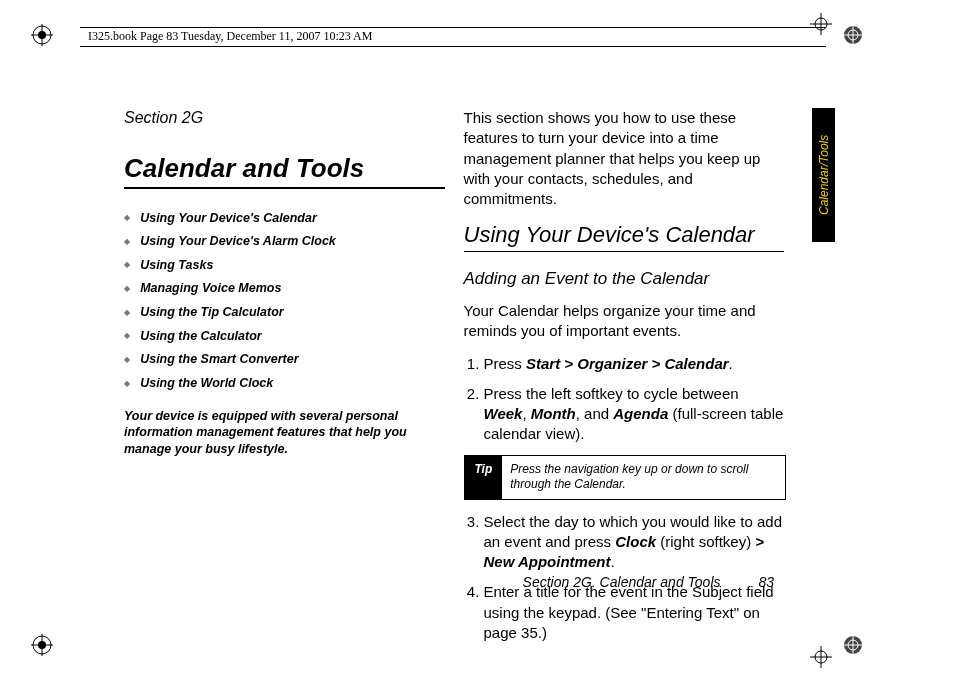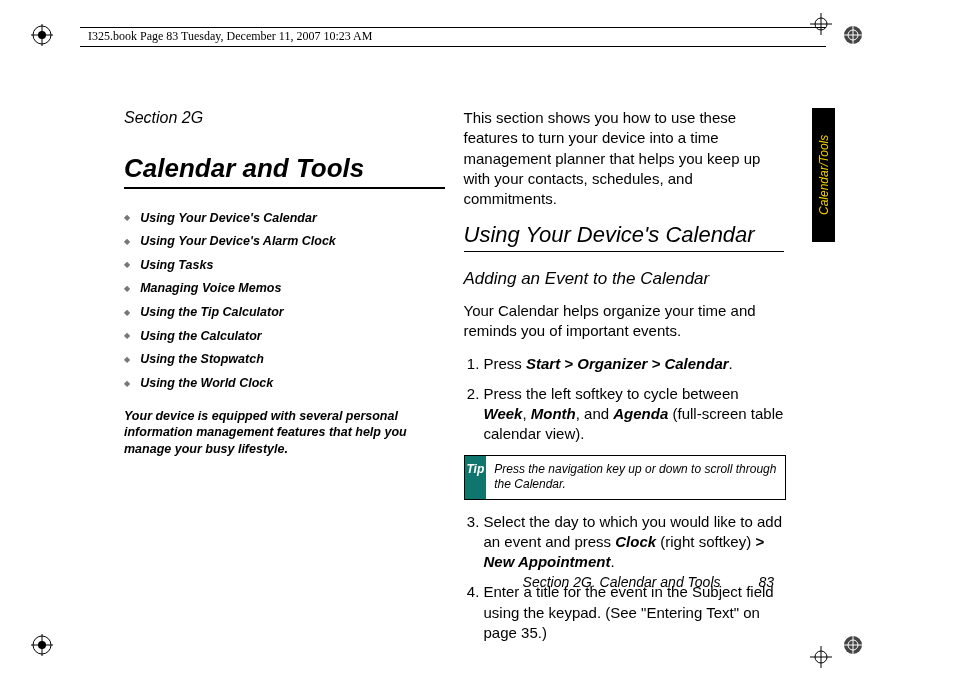--- a/index.html
+++ b/index.html
@@ -148,26 +148,26 @@
   }
   .step-list .b { font-weight: bold; font-style: italic; }
   
   .tip-box {
     border: 1px solid #000;
     display: flex;
     margin: 10px 0 12px 0;
     width: 100%;
   }
   .tip-label {
-    background: #0f766e;
+    background: #000000;
     color: #fff;
     font-style: italic;
     font-weight: bold;
     font-size: 12px;
-    padding: 6px 2px;
+    padding: 6px 10px;
     display: flex;
     align-items: flex-start;
   }
   .tip-text {
     font-style: italic;
     font-size: 12px;
     padding: 6px 8px;
     line-height: 1.3;
     flex: 1;
   }
@@ -248,21 +248,21 @@
     <div class="col">
       <div class="section-label">Section 2G</div>
       <div class="title">Calendar and Tools</div>
       <ul class="toc-list">
         <li>Using Your Device's Calendar</li>
         <li>Using Your Device's Alarm Clock</li>
         <li>Using Tasks</li>
         <li>Managing Voice Memos</li>
         <li>Using the Tip Calculator</li>
         <li>Using the Calculator</li>
-        <li>Using the Stopwatch</li>
+        <li>Using the Smart Converter</li>
         <li>Using the World Clock</li>
       </ul>
       <div class="intro-text">Your device is equipped with several personal information management features that help you manage your busy lifestyle.</div>
     </div>
 
     <div class="col">
       <div class="body-text">This section shows you how to use these features to turn your device into a time management planner that helps you keep up with your contacts, schedules, and commitments.</div>
       <div class="h2">Using Your Device's Calendar</div>
       <div class="h3">Adding an Event to the Calendar</div>
       <div class="body-text">Your Calendar helps organize your time and reminds you of important events.</div>

